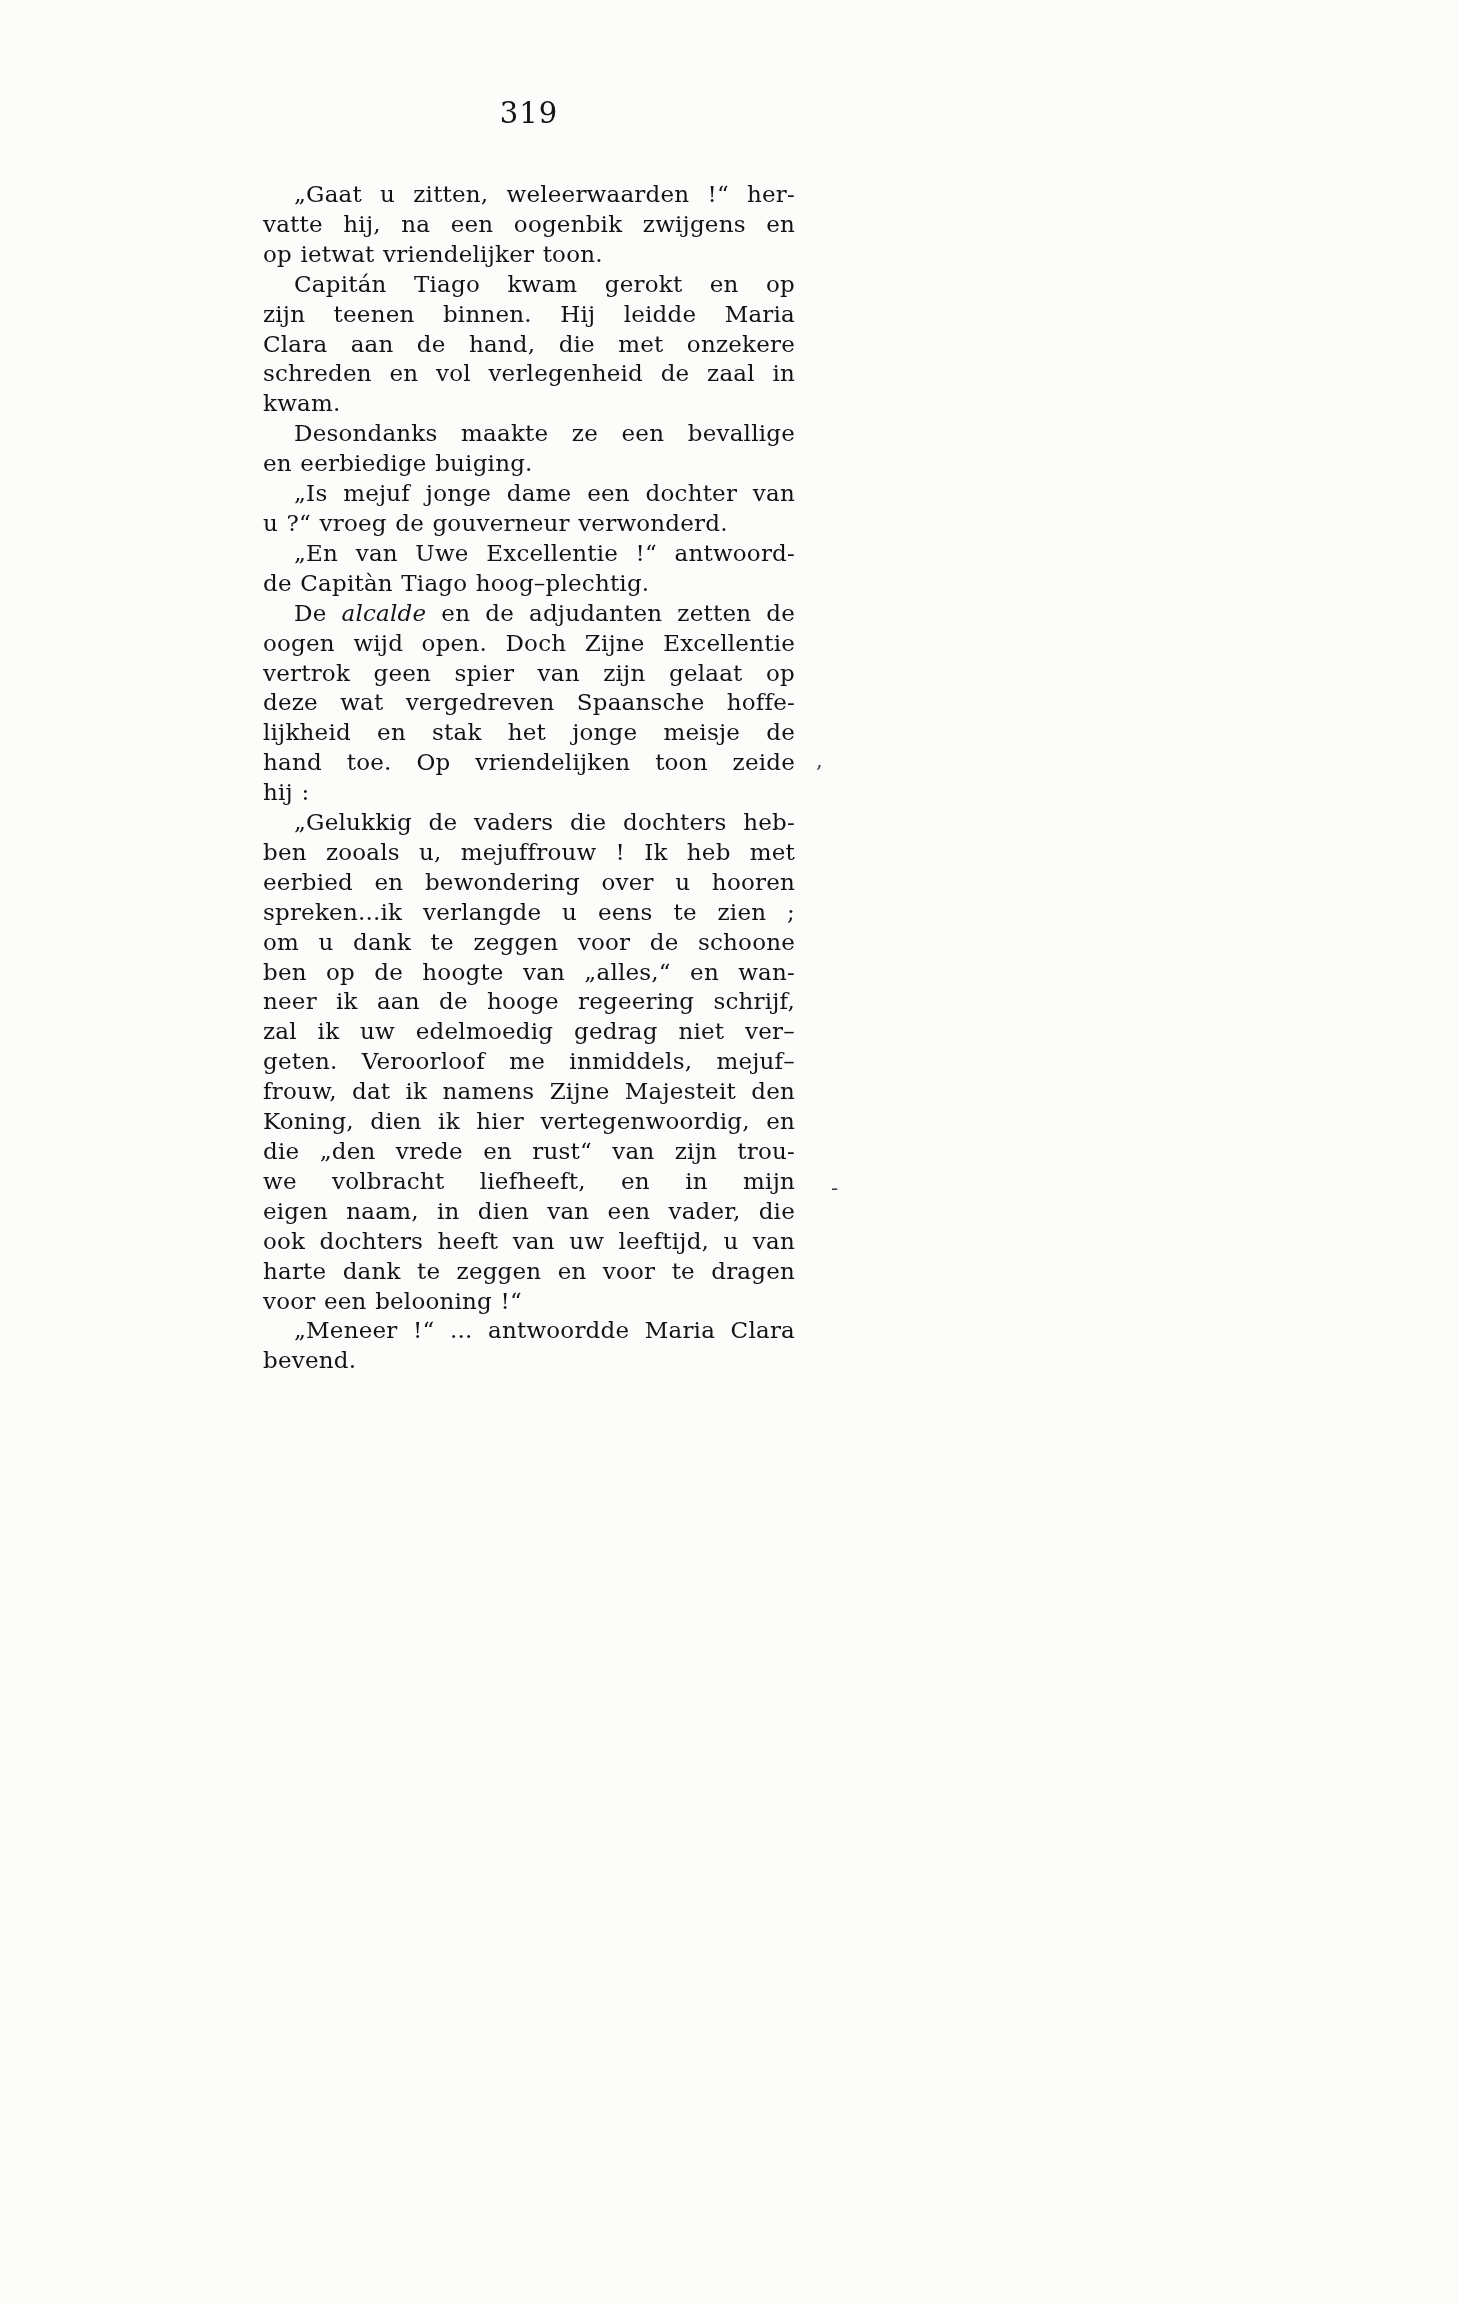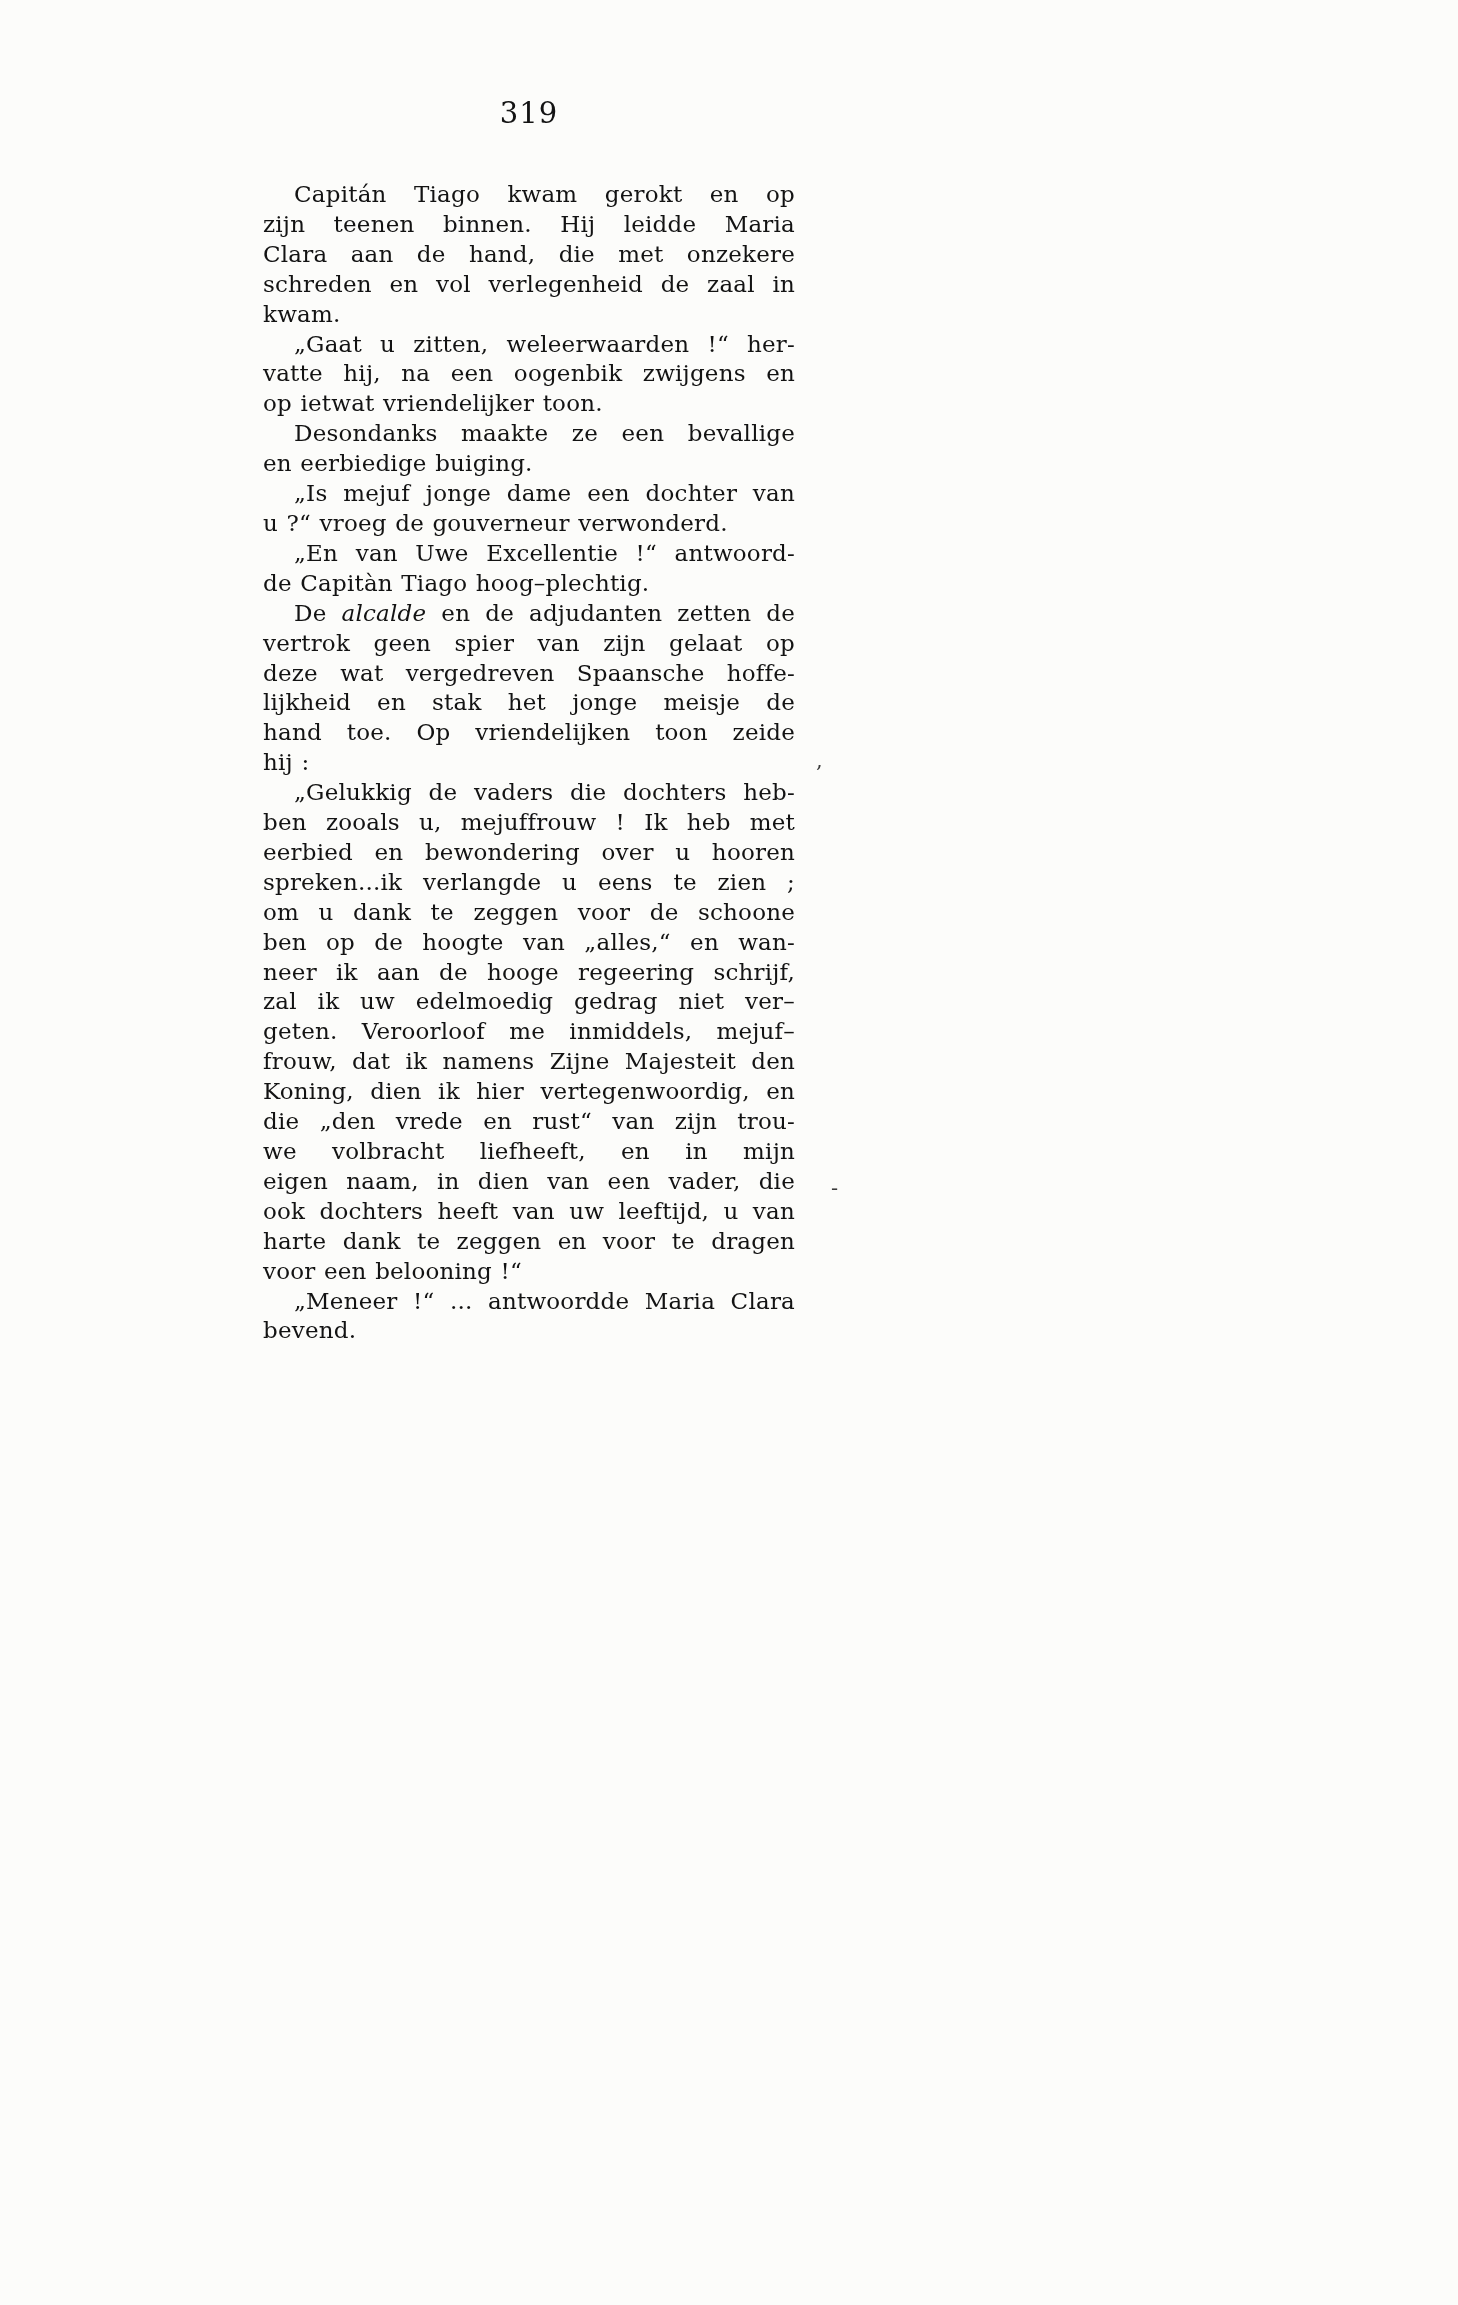--- a/index.html
+++ b/index.html
@@ -44,45 +44,46 @@
     font-family: "DejaVu Serif", "Liberation Serif", serif;
   }
 </style>
 </head>
 <body>
 
 <div class="page">
   <div class="page-number">319</div>
   <div class="text-column" id="text-column">
       <div class="paragraph">
+        <div class="line j indent"><span>„Gaat u zitten, weleerwaarden !“ her-</span></div>
+        <div class="line j"><span>vatte hij, na een oogenbik zwijgens en</span></div>
+        <div class="line"><span>op ietwat vriendelijker toon.</span></div>
+      </div>
+      <div class="paragraph">
         <div class="line j indent"><span>Capitán Tiago kwam gerokt en op</span></div>
         <div class="line j"><span>zijn teenen binnen. Hij leidde Maria</span></div>
         <div class="line j"><span>Clara aan de hand, die met onzekere</span></div>
         <div class="line j"><span>schreden en vol verlegenheid de zaal in</span></div>
         <div class="line"><span>kwam.</span></div>
-      </div>
-      <div class="paragraph">
-        <div class="line j indent"><span>„Gaat u zitten, weleerwaarden !“ her-</span></div>
-        <div class="line j"><span>vatte hij, na een oogenbik zwijgens en</span></div>
-        <div class="line"><span>op ietwat vriendelijker toon.</span></div>
       </div>
       <div class="paragraph">
         <div class="line j indent"><span>Desondanks maakte ze een bevallige</span></div>
         <div class="line"><span>en eerbiedige buiging.</span></div>
       </div>
       <div class="paragraph">
         <div class="line j indent"><span>„Is mejuf jonge dame een dochter van</span></div>
         <div class="line"><span>u ?“ vroeg de gouverneur verwonderd.</span></div>
       </div>
       <div class="paragraph">
         <div class="line j indent"><span>„En van Uwe Excellentie !“ antwoord-</span></div>
         <div class="line"><span>de Capitàn Tiago hoog–plechtig.</span></div>
       </div>
       <div class="paragraph">
         <div class="line j indent"><span>De </span><span class="it">alcalde</span><span> en de adjudanten zetten de</span></div>
+        <div class="line j"><span>oogen wijd open. Doch Zijne Excellentie</span></div>
         <div class="line j"><span>vertrok geen spier van zijn gelaat op</span></div>
         <div class="line j"><span>deze wat vergedreven Spaansche hoffe-</span></div>
         <div class="line j"><span>lijkheid en stak het jonge meisje de</span></div>
         <div class="line j"><span>hand toe. Op vriendelijken toon zeide</span></div>
         <div class="line"><span>hij :</span></div>
       </div>
       <div class="paragraph">
         <div class="line j indent"><span>„Gelukkig de vaders die dochters heb-</span></div>
         <div class="line j"><span>ben zooals u, mejuffrouw ! Ik heb met</span></div>
         <div class="line j"><span>eerbied en bewondering over u hooren</span></div>

